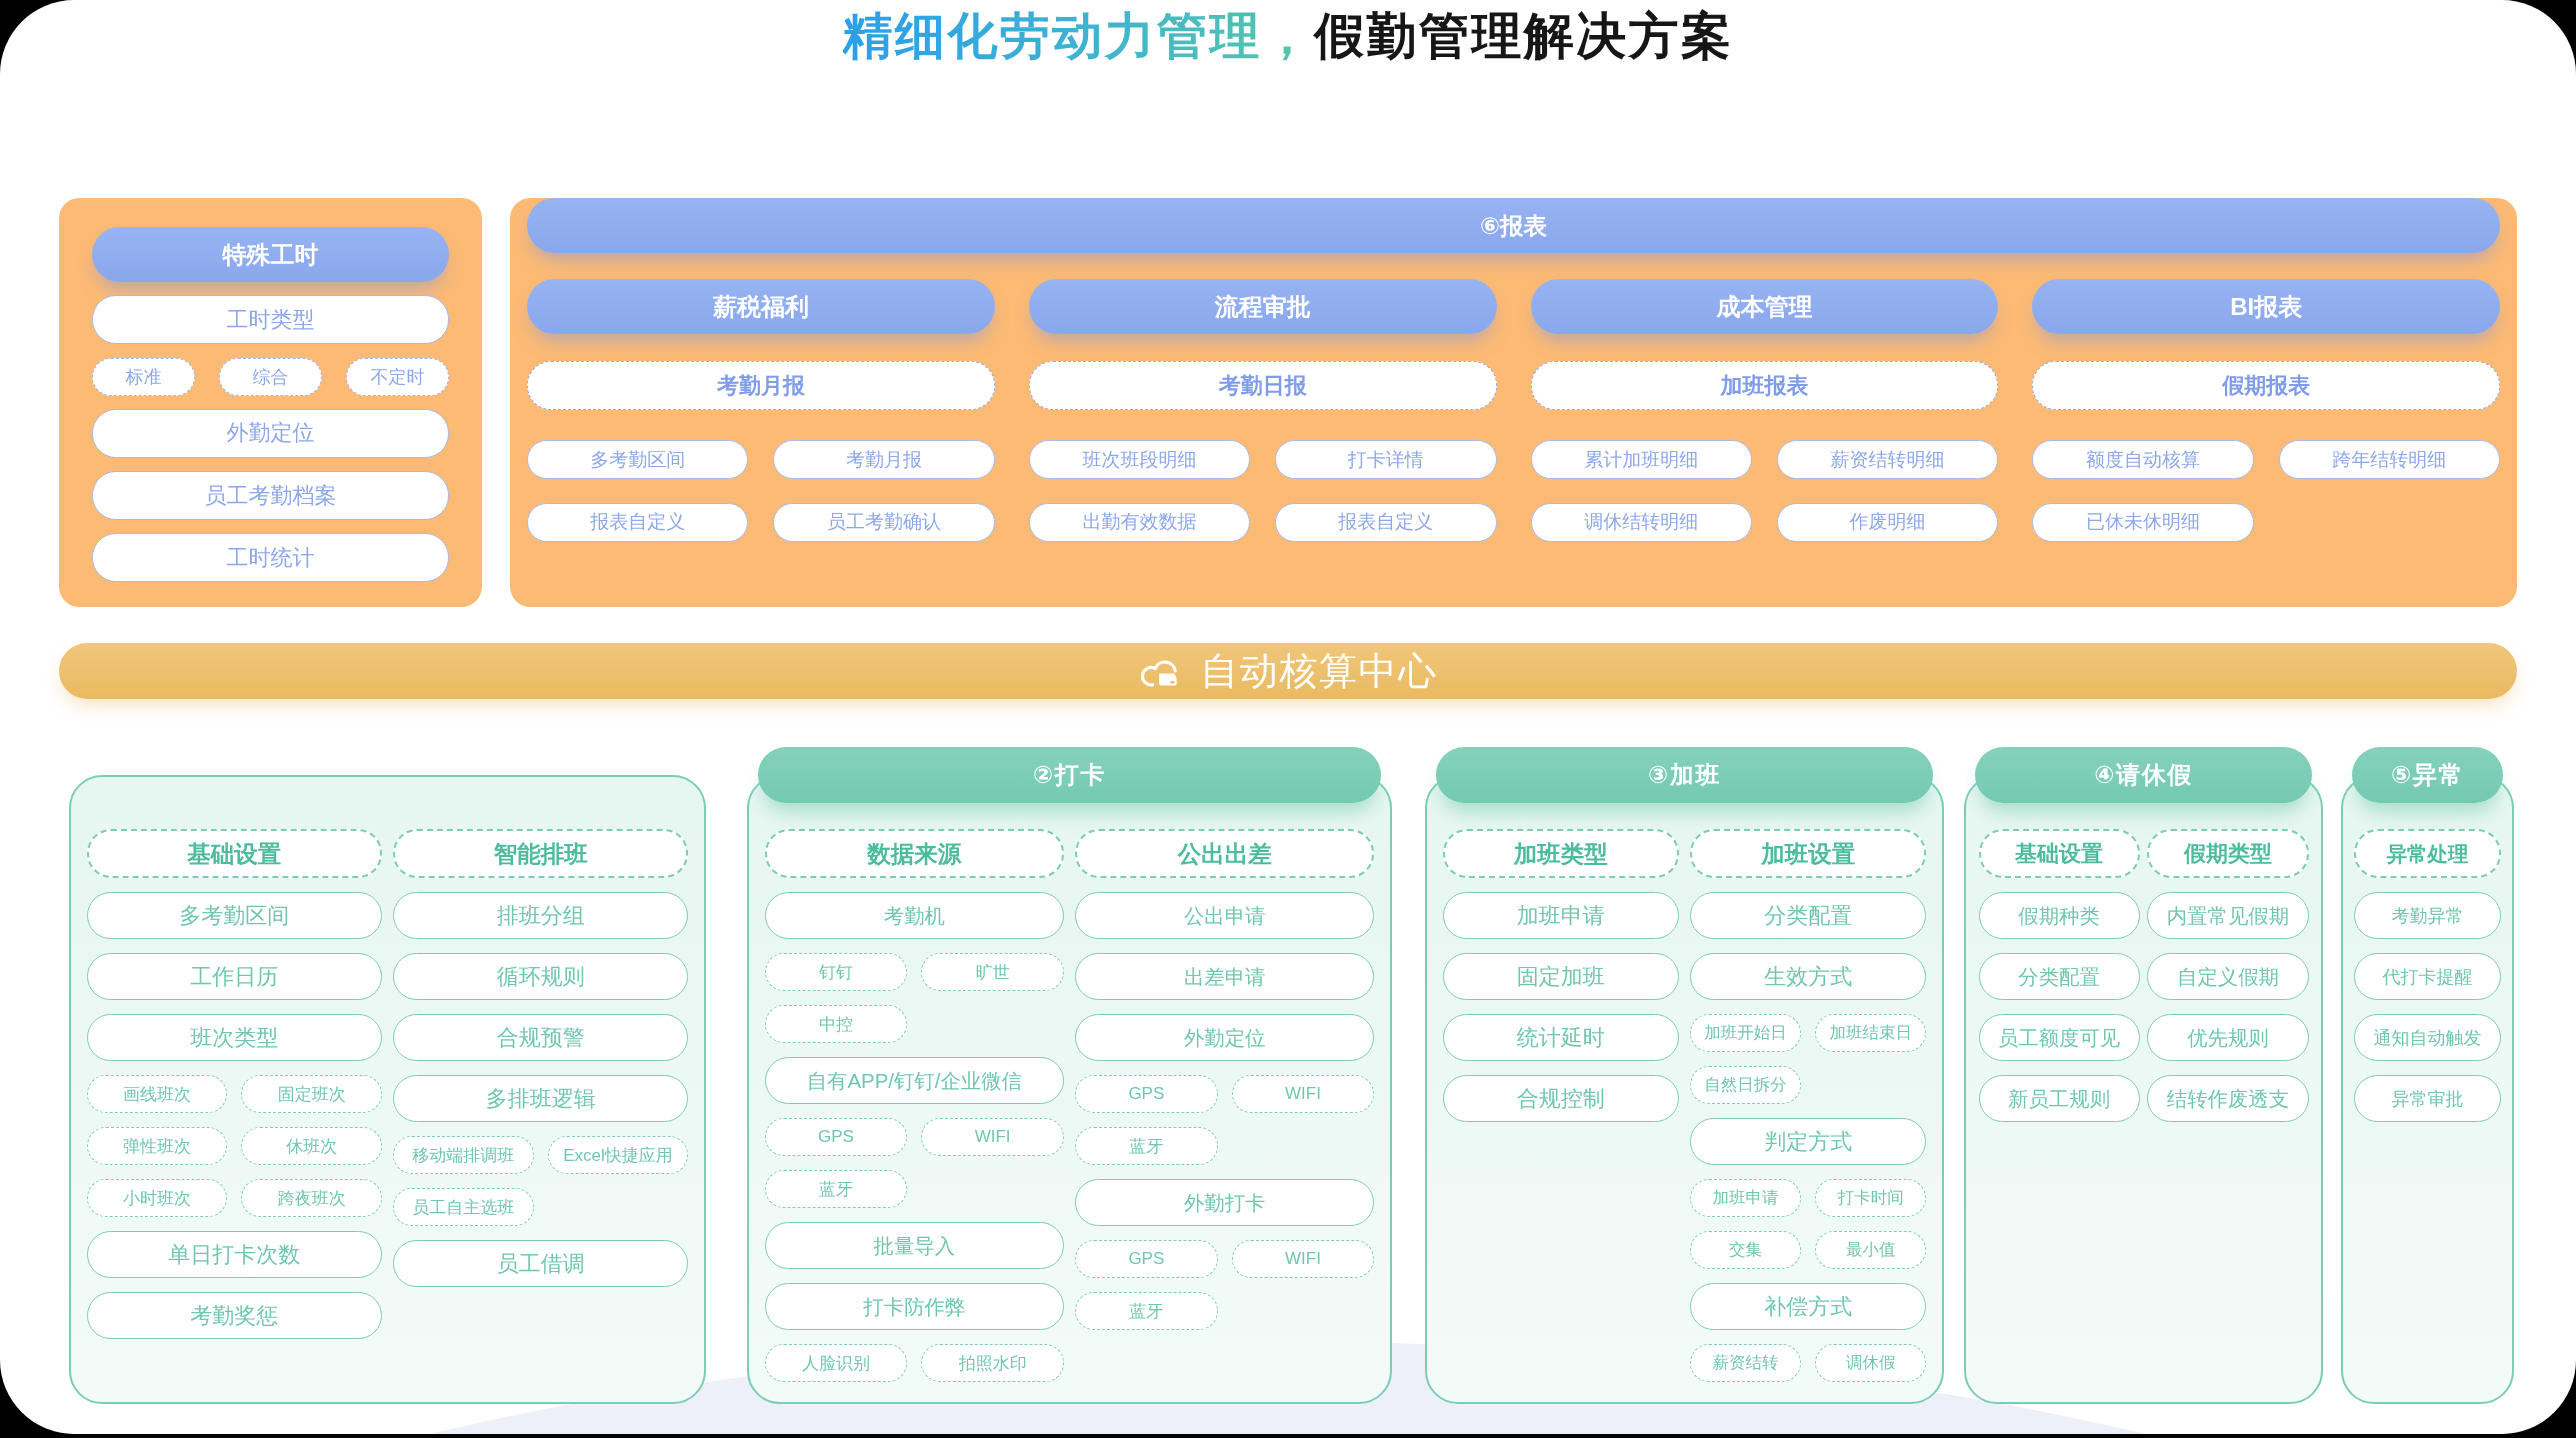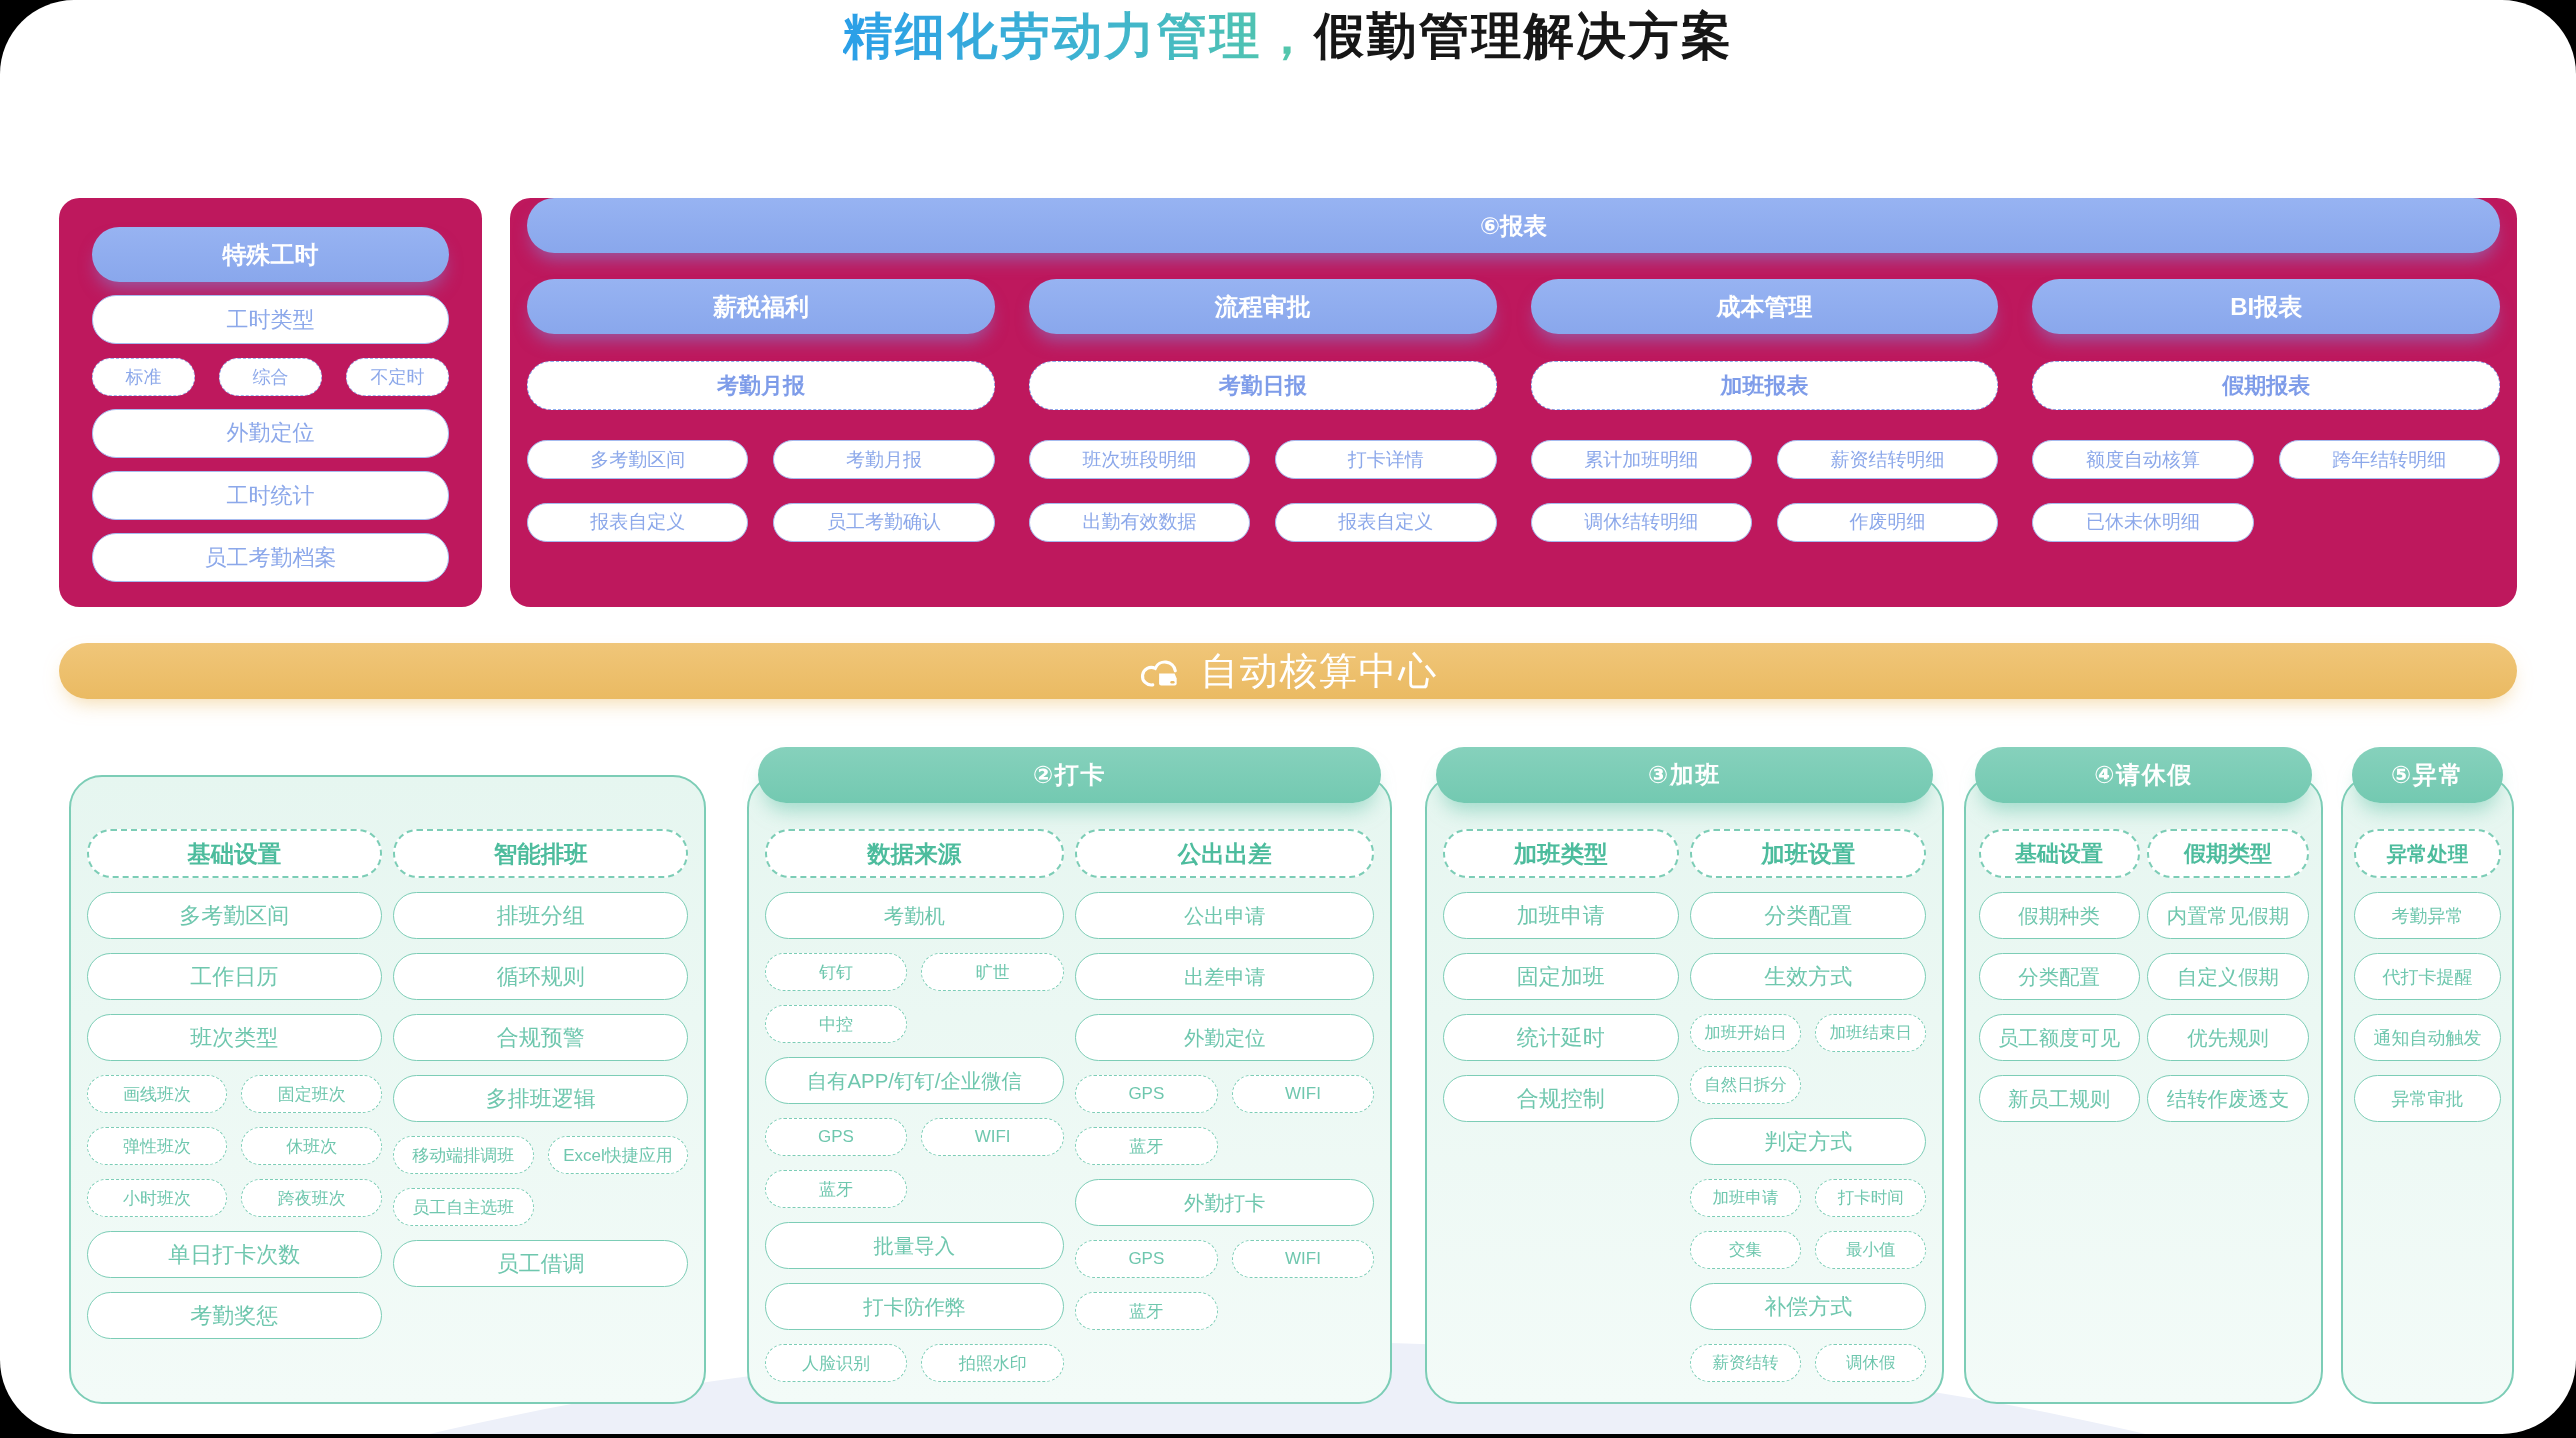--- a/index.html
+++ b/index.html
@@ -20,21 +20,21 @@
   .title{
     position:absolute;top:4.7px;left:0;width:100%;text-align:center;
     font-size:50px;font-weight:900;letter-spacing:2.4px;line-height:1.25;
   }
   .t-grad{
     background:linear-gradient(90deg,#2B9FE8 0%,#3FB4CF 55%,#55C8A7 100%);
     -webkit-background-clip:text;background-clip:text;color:transparent;
   }
   .t-dark{color:#161616;}
   
-  .panelB{position:absolute;background:#be185d;border-radius:20.4px;box-sizing:border-box;}
+  .panelB{position:absolute;background:#fdba74;border-radius:20.4px;box-sizing:border-box;}
   .special{left:59px;top:198px;width:423px;height:409px;padding:29px 33px;display:flex;flex-direction:column;gap:13.3px;}
   .bheadpill{
     height:55px;flex:none;border-radius:27.4px;
     background:linear-gradient(180deg,#97B3F2,#89A7EC);
     color:#fff;font-size:24px;font-weight:bold;
     display:flex;align-items:center;justify-content:center;
     box-shadow:0 11px 17px -4.7px rgba(122,150,228,.5);
   }
   .bpill{
     height:49px;flex:none;border-radius:24px;background:#fff;
@@ -139,22 +139,22 @@
 
   <div class="panelB special">
     <div class="bheadpill">特殊工时</div>
     <div class="bpill">工时类型</div>
     <div class="btags">
       <div class="btag">标准</div>
       <div class="btag">综合</div>
       <div class="btag">不定时</div>
     </div>
     <div class="bpill">外勤定位</div>
+    <div class="bpill">员工考勤档案</div>
     <div class="bpill">工时统计</div>
-    <div class="bpill">员工考勤档案</div>
   </div>
 
   <div class="panelB reports">
     <div class="rheader">⑥报表</div>
     <div class="rcols">
       <div class="rcol">
         <div class="bheadpill">薪税福利</div>
         <div class="rfeat">考勤月报</div>
         <div class="ritems">
           <div class="ritem">多考勤区间</div>

